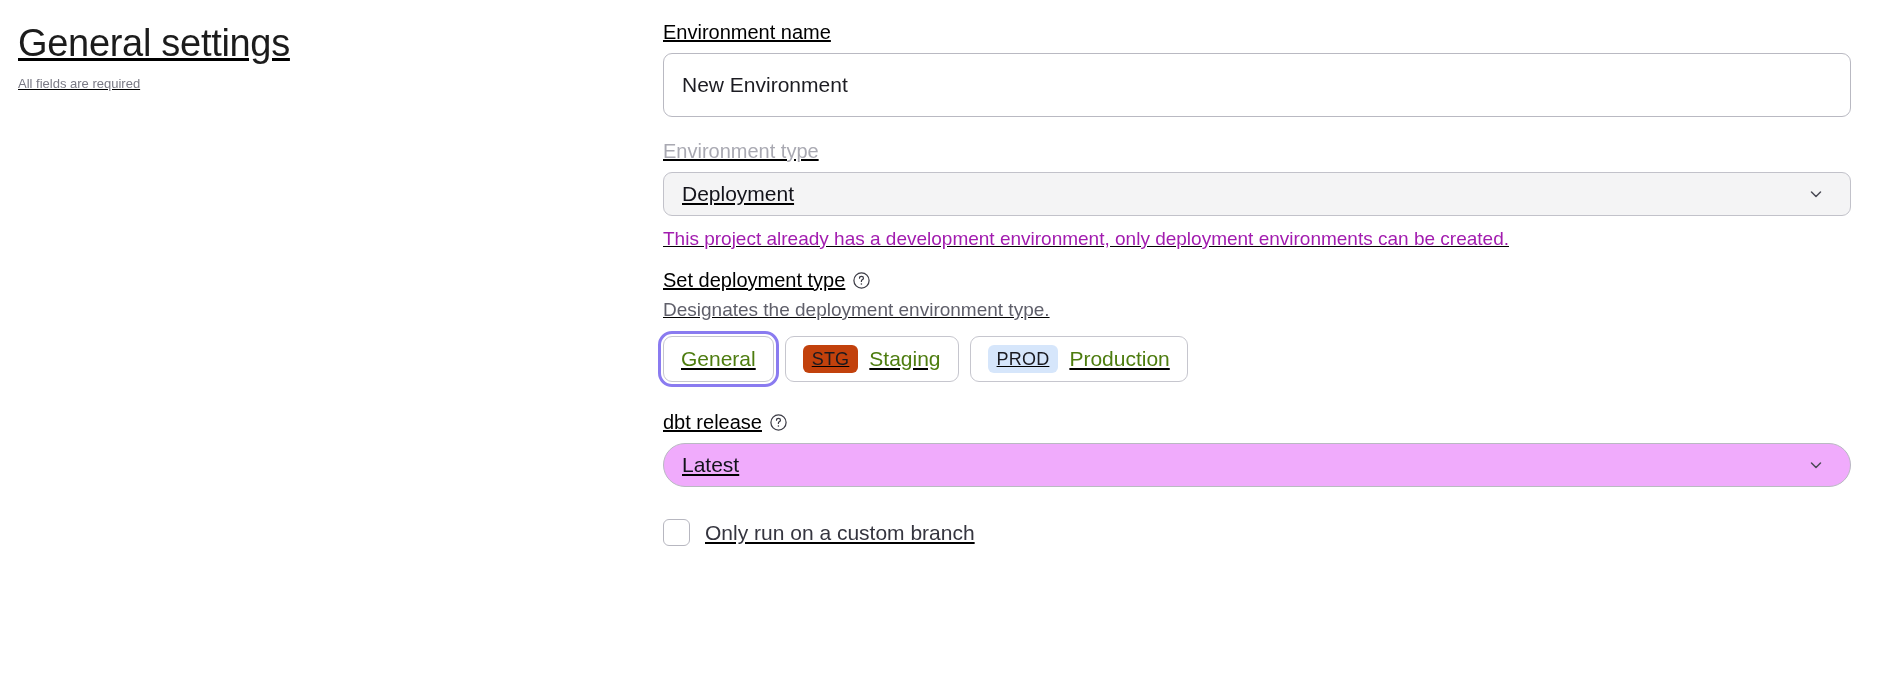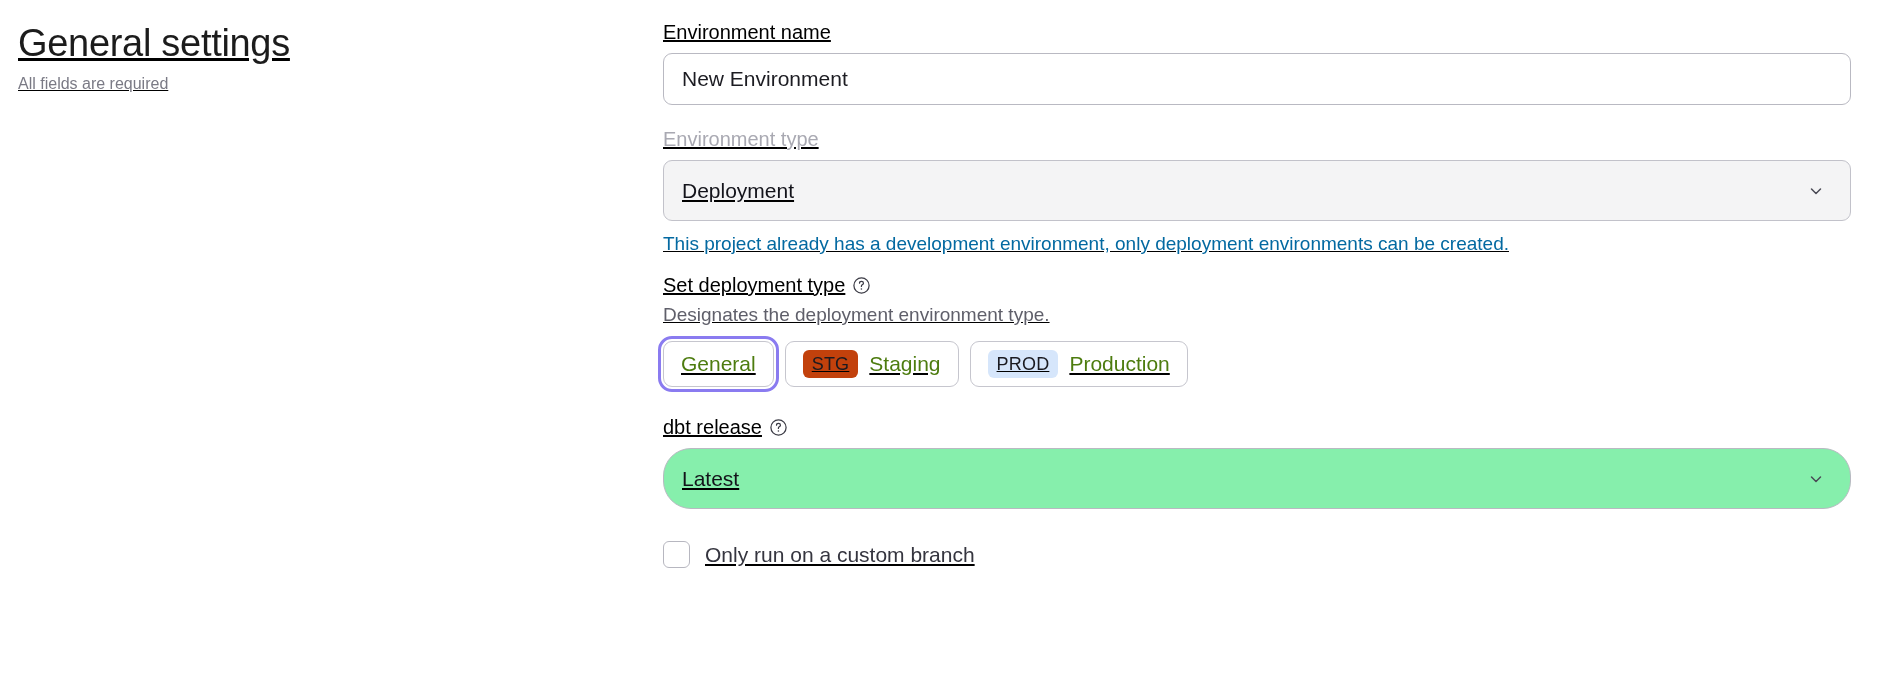--- a/index.html
+++ b/index.html
@@ -31,21 +31,21 @@
 
   .page-title {
     font-size: 38px;
     line-height: 50px;
     font-weight: 400;
     color: #1c1c1c;
     letter-spacing: -0.3px;
   }
 
   .page-subtitle {
-    font-size: 16px;
+    font-size: 13px;
     line-height: 28px;
     color: #7a7a85;
     margin-top: 2px;
   }
 
   
   .form-col {
     flex: 1 1 auto;
     padding-right: 22px;
     max-width: 1210px;
@@ -71,44 +71,44 @@
     align-items: center;
     justify-content: center;
     width: 19px;
     height: 19px;
     flex: 0 0 19px;
   }
   .help-icon svg { display: block; }
 
   .text-input {
     width: 100%;
-    height: 52px;
+    height: 64px;
     border: 1px solid #b9b9c2;
     border-radius: 9px;
     background: #ffffff;
     font-family: "Liberation Sans", sans-serif;
     font-size: 21px;
     color: #1c1c22;
     padding: 0 18px;
     outline: none;
   }
 
   .select-box {
     position: relative;
     width: 100%;
-    height: 61px;
+    height: 44px;
     border: 1px solid #c2c2ca;
     border-radius: 9px;
     background: #f4f4f5;
     display: flex;
     align-items: center;
     padding: 0 18px;
   }
 
-  .select-box.white { background: #86efac; border-color: #b9b9c2; border-radius: 28px; }
+  .select-box.white { background: #f0abfc; border-color: #b9b9c2; border-radius: 28px; }
 
   .select-value {
     font-size: 21px;
     color: #13131a;
   }
 
   .chevron {
     position: absolute;
     right: 26px;
     top: 50%;
@@ -117,21 +117,21 @@
     height: 16px;
     display: flex;
     align-items: center;
     justify-content: center;
   }
   .chevron svg { display: block; }
 
   .helper-text {
     font-size: 19px;
     line-height: 27px;
-    color: #0369a1;
+    color: #a21caf;
     margin-top: 9px;
   }
 
   .sub-text {
     font-size: 19px;
     line-height: 27px;
     color: #5f5f6a;
     margin-top: 2px;
   }
 

